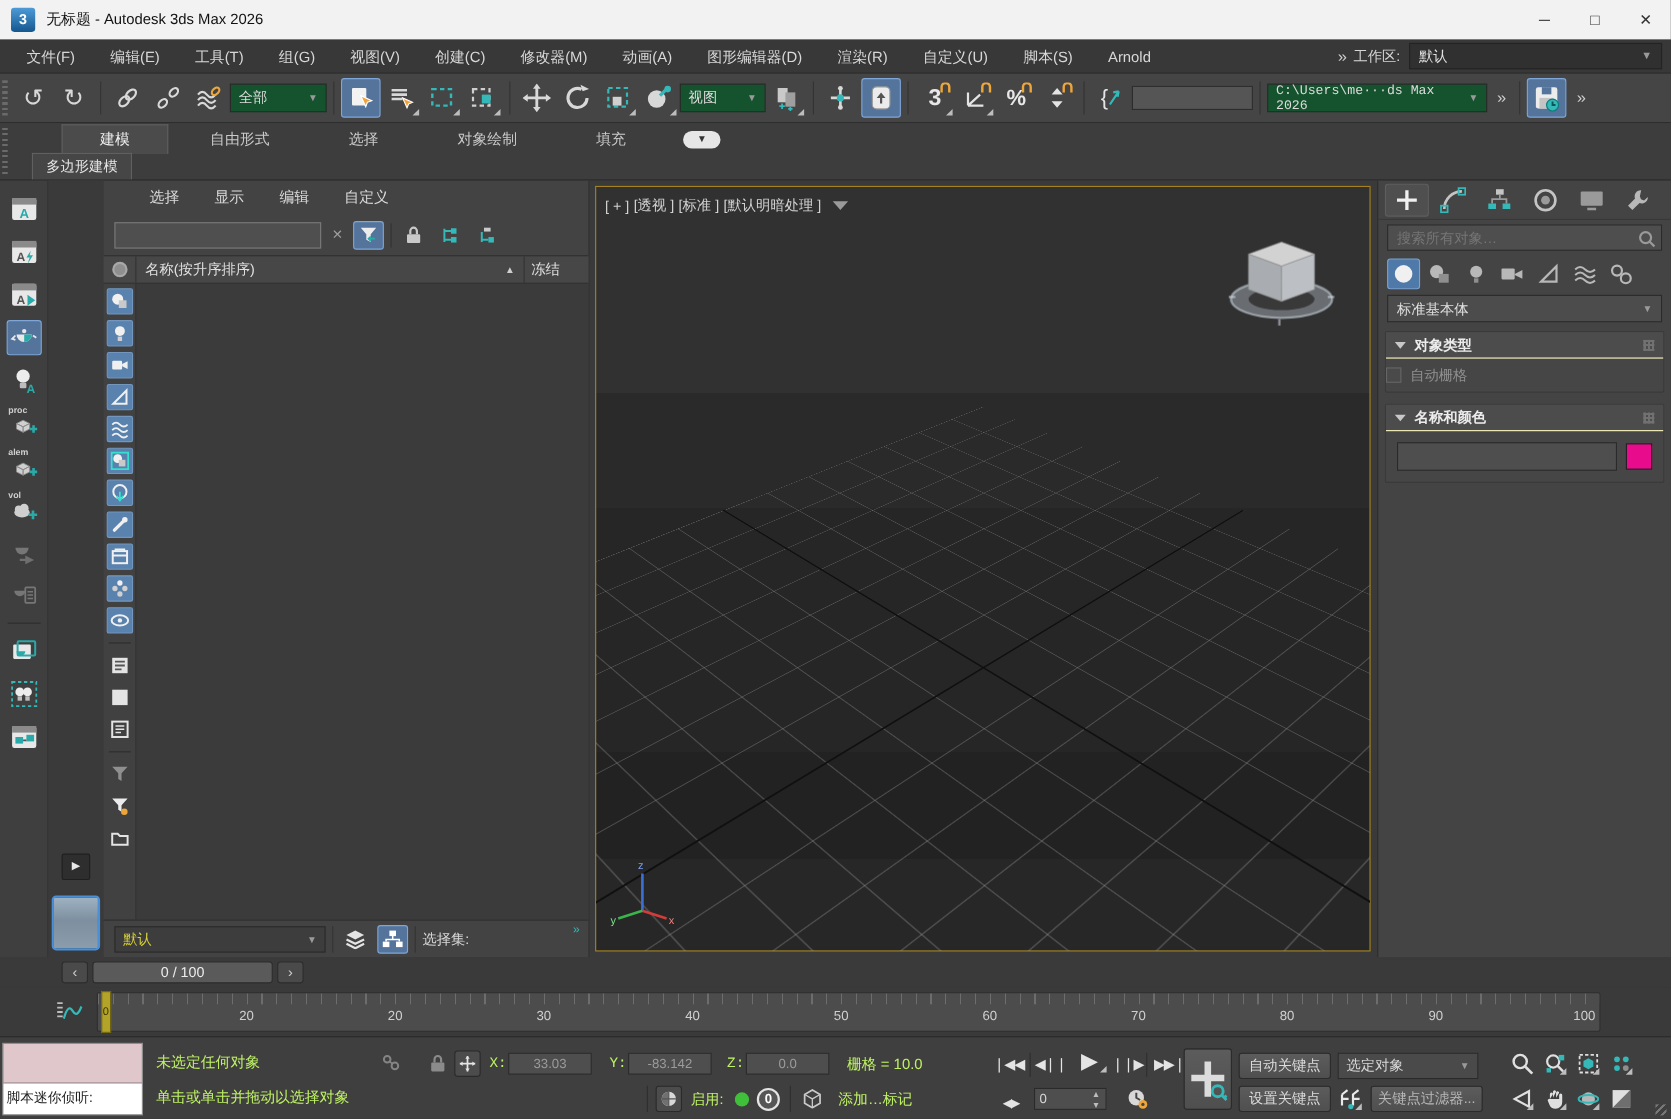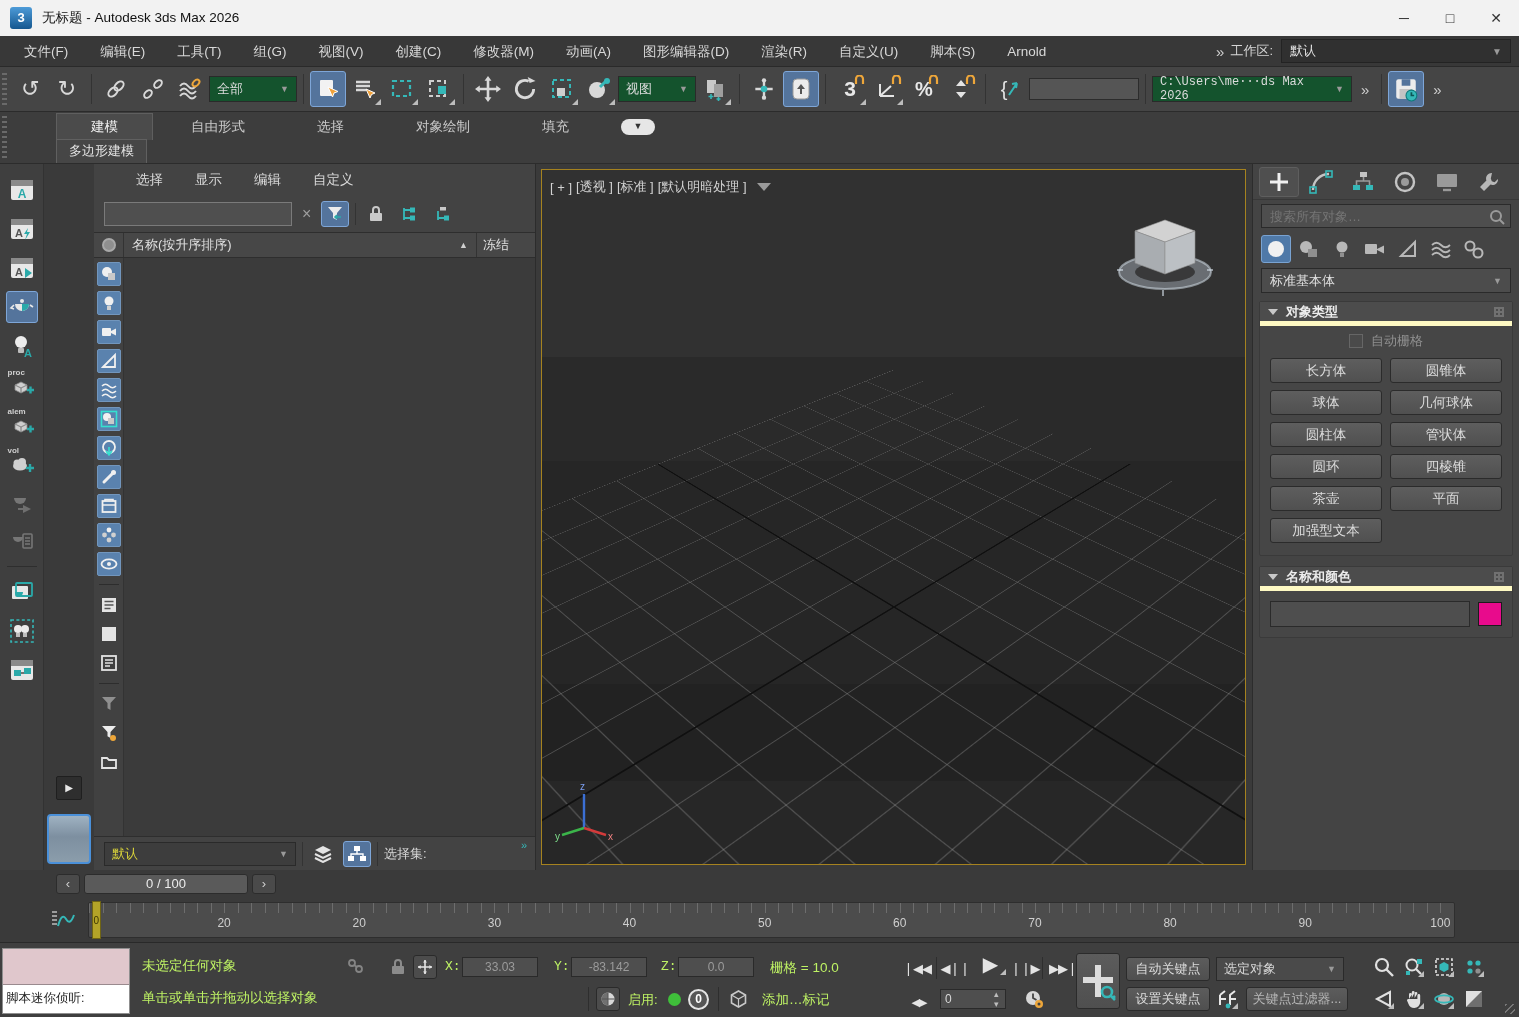--- a/index.html
+++ b/index.html
@@ -24,21 +24,21 @@
   .ddl { height:26px; background:#14532d; border:1px solid #2a2a2a; display:flex; align-items:center; padding:0 7px; gap:8px; color:#dcdcdc; flex:none; }
   .ddl .arr { color:#9a9a9a; font-size:9px; margin-left:auto; }
   .magnet { position:absolute; top:4px; right:3px; }
   .fly::after { content:""; position:absolute; right:2px; bottom:2px; border-left:6px solid transparent; border-bottom:6px solid #bdbdbd; }
   .namedfield { width:110px; height:22px; background:#555; border:1px solid #2c2c2c; flex:none; }
   .ribbon { background:#3d3d3d; border-bottom:1px solid #2c2c2c; position:relative; }
   .rtabs { height:28px; display:flex; align-items:flex-end; padding-left:56px; gap:4px; }
   .rtab { padding:4px 34px; color:#c9c9c9; font-size:13.5px; }
   .rtab.on { background:#4b4b4b; border:1px solid #5f5f5f; border-bottom:none; color:#f0f0f0; }
   .rpill { width:34px; height:16px; background:#e6e6e6; border-radius:8px; margin:0 0 5px 14px; text-align:center; line-height:14px; color:#333; font-size:9px; }
-  .rsub { height:23px; display:flex; align-items:flex-end; padding-left:56px; }
+  .rsub { height:23px; display:flex; align-items:flex-end; padding-left:29px; }
   .ptab { padding:2px 12px 3px; background:#464646; border:1px solid #606060; border-bottom:none; color:#e4e4e4; }
   .bodyrow { display:flex; height:706px; }
   .rail { width:44px; background:#3f3f3f; border-right:1px solid #323232; display:flex; flex-direction:column; align-items:center; padding-top:10px; gap:7px; flex:none; }
   .rtile { width:32px; height:32px; display:flex; align-items:center; justify-content:center; border-radius:3px; position:relative; flex:none; }
   .rtile.on { background:#54749c; border:1px solid #7ea6d8; }
   .rtile.dim { opacity:.38; }
   .rtxt { position:absolute; top:-1px; left:2px; font-size:8px; color:#cfcfcf; font-weight:bold; }
   .rsep { width:30px; height:1px; background:#2e2e2e; margin:2px 0; }
   .strip { width:50px; background:#3a3a3a; position:relative; flex:none; }
   .playtab { position:absolute; left:12px; top:612px; width:26px; height:24px; background:#2e2e2e; border:1px solid #1f1f1f; border-radius:2px; color:#e8e8e8; text-align:center; line-height:22px; font-size:10px; }
@@ -113,25 +113,25 @@
   .ctab.on { background:#4f4f4f; border:1px solid #5e5e5e; }
   .csearchrow { padding:4px 8px; }
   .csearch { width:100%; height:24px; background:#4e4e4e; border:1px solid #2a2a2a; color:#bef264; padding:0 26px 0 8px; font-size:13px; }
   .cmagicon { position:absolute; right:14px; top:9px; }
   .ccats { height:34px; display:flex; align-items:center; gap:3px; padding:0 8px; }
   .ccat { width:30px; height:28px; display:flex; align-items:center; justify-content:center; border-radius:3px; }
   .ccat.on { background:#4f79a8; border:1px solid #79a3d2; }
   .cdrop { margin:2px 8px 6px; height:25px; background:#4c4c4c; border:1px solid #2a2a2a; display:flex; align-items:center; padding:0 8px; color:#e0e0e0; }
   .cdrop .arr { margin-left:auto; color:#9a9a9a; font-size:9px; }
   .rollout { margin:2px 6px 8px; border:1px solid #3a3a3a; background:#464646; border-radius:2px; }
-  .rohead { height:24px; display:flex; align-items:center; gap:8px; padding:0 8px; background:#4c4c4c; border-bottom:5px solid #fef9c3; }
+  .rohead { height:24px; display:flex; align-items:center; gap:8px; padding:0 8px; background:#4c4c4c; border-bottom:1px solid #fef9c3; }
   .rohead .tri { width:0; height:0; border-left:5px solid transparent; border-right:5px solid transparent; border-top:6px solid #c8c8c8; }
   .rohead .t { font-weight:bold; color:#ececec; }
   .rohead .dots { margin-left:auto; width:10px; height:10px; background:repeating-linear-gradient(0deg,#8a8a8a 0 2px,transparent 2px 4px), repeating-linear-gradient(90deg,#8a8a8a 0 2px,transparent 2px 4px); opacity:.6; }
-  .agrow { display:flex; align-items:center; justify-content:center; gap:8px; height:30px; color:#8f8f8f; }
+  .agrow { display:flex; align-items:center; gap:8px; height:30px; color:#8f8f8f; }
   .agbox { width:14px; height:14px; background:#4a4a4a; border:1px solid #666; }
   .objgrid { display:grid; grid-template-columns:1fr 1fr; gap:7px 8px; padding:2px 10px 12px; }
   .objbtn { height:25px; background:linear-gradient(#5e5e5e,#505050); border:1px solid #2b2b2b; border-radius:3px; color:#dcdcdc; display:flex; align-items:center; justify-content:center; font-size:13.5px; }
   .ncrow { display:flex; gap:8px; padding:10px; align-items:center; }
   .ncfield { flex:1; height:26px; background:#4e4e4e; border:1px solid #2a2a2a; }
   .ncswatch { width:24px; height:24px; border:1px solid #1c1c1c; }
   svg { display:block; }
 </style>
 </head>
 <body>
@@ -767,33 +767,20 @@
     <div class="rollout">
       <div class="rohead">
         <span class="tri"></span>
         <span class="t">对象类型</span>
         <span class="dots"></span>
       </div>
       <div class="agrow">
         <span class="agbox"></span>
         <span>自动栅格</span>
       </div>
-      <div class="objgrid">
-        <div class="objbtn">长方体</div>
-        <div class="objbtn">圆锥体</div>
-        <div class="objbtn">球体</div>
-        <div class="objbtn">几何球体</div>
-        <div class="objbtn">圆柱体</div>
-        <div class="objbtn">管状体</div>
-        <div class="objbtn">圆环</div>
-        <div class="objbtn">四棱锥</div>
-        <div class="objbtn">茶壶</div>
-        <div class="objbtn">平面</div>
-        <div class="objbtn" style="grid-column:1">加强型文本</div>
-      </div>
     </div>
     <div class="rollout">
       <div class="rohead">
         <span class="tri"></span>
         <span class="t">名称和颜色</span>
         <span class="dots"></span>
       </div>
       <div class="ncrow">
         <div class="ncfield"></div>
         <div class="ncswatch" style="background:#e80b8c"></div>

